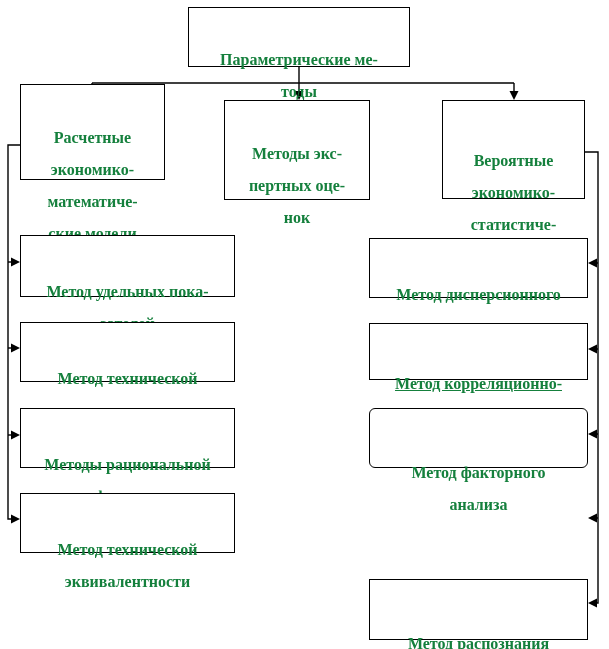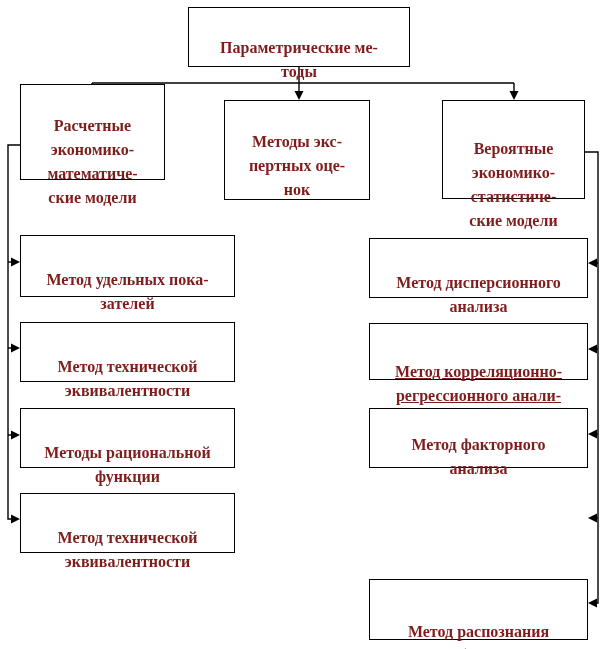--- a/index.html
+++ b/index.html
@@ -30,39 +30,39 @@
   }
   .connector-layer polygon {
     fill: #000000;
     stroke: none;
   }
   .box {
     position: absolute;
     box-sizing: border-box;
     border: 1.4px solid #000000;
     background: #ffffff;
-    color: #7f1d1d;
+    color: #15803d;
     font-weight: bold;
     font-size: 16px;
-    line-height: 24px;
+    line-height: 32px;
     text-align: center;
     white-space: pre-line;
   }
   .box .label { display: block; }
   .root-box    { left: 188px; top: 7px;   width: 222px; height: 60px;  padding-top: 4px; }
   .branch-1    { left: 20px;  top: 84px; width: 145px; height: 96px;  padding-top: 5px; }
   .branch-2    { left: 224px; top: 100px; width: 146px; height: 100px; padding-top: 5px; }
   .branch-3    { left: 442px; top: 100px; width: 143px; height: 99px;  padding-top: 12px; }
   .left-1      { left: 20px;  top: 235px; width: 215px; height: 62px;  padding-top: 8px; }
   .left-2      { left: 20px;  top: 322px; width: 215px; height: 60px;  padding-top: 8px; }
   .left-3      { left: 20px;  top: 408px; width: 215px; height: 60px;  padding-top: 8px; }
   .left-4      { left: 20px;  top: 493px; width: 215px; height: 60px;  padding-top: 8px; }
   .right-1     { left: 369px; top: 238px; width: 219px; height: 60px;  padding-top: 8px; }
   .right-2     { left: 369px; top: 323px; width: 219px; height: 57px;  padding-top: 12px; text-decoration: underline; }
-  .right-3     { left: 369px; top: 408px; width: 219px; height: 60px;  padding-top: 0; }
+  .right-3     { left: 369px; top: 408px; width: 219px; height: 60px;  padding-top: 16px; border-radius: 6px; }
   .right-4     { left: 369px; top: 494px; width: 219px; height: 59px;  padding-top: 8px; }
   .right-5     { left: 369px; top: 579px; width: 219px; height: 61px;  padding-top: 16px; }
 </style>
 </head>
 <body>
 
 <div class="diagram">
 
   <svg class="connector-layer" viewBox="0 0 609 649" xmlns="http://www.w3.org/2000/svg">
 

